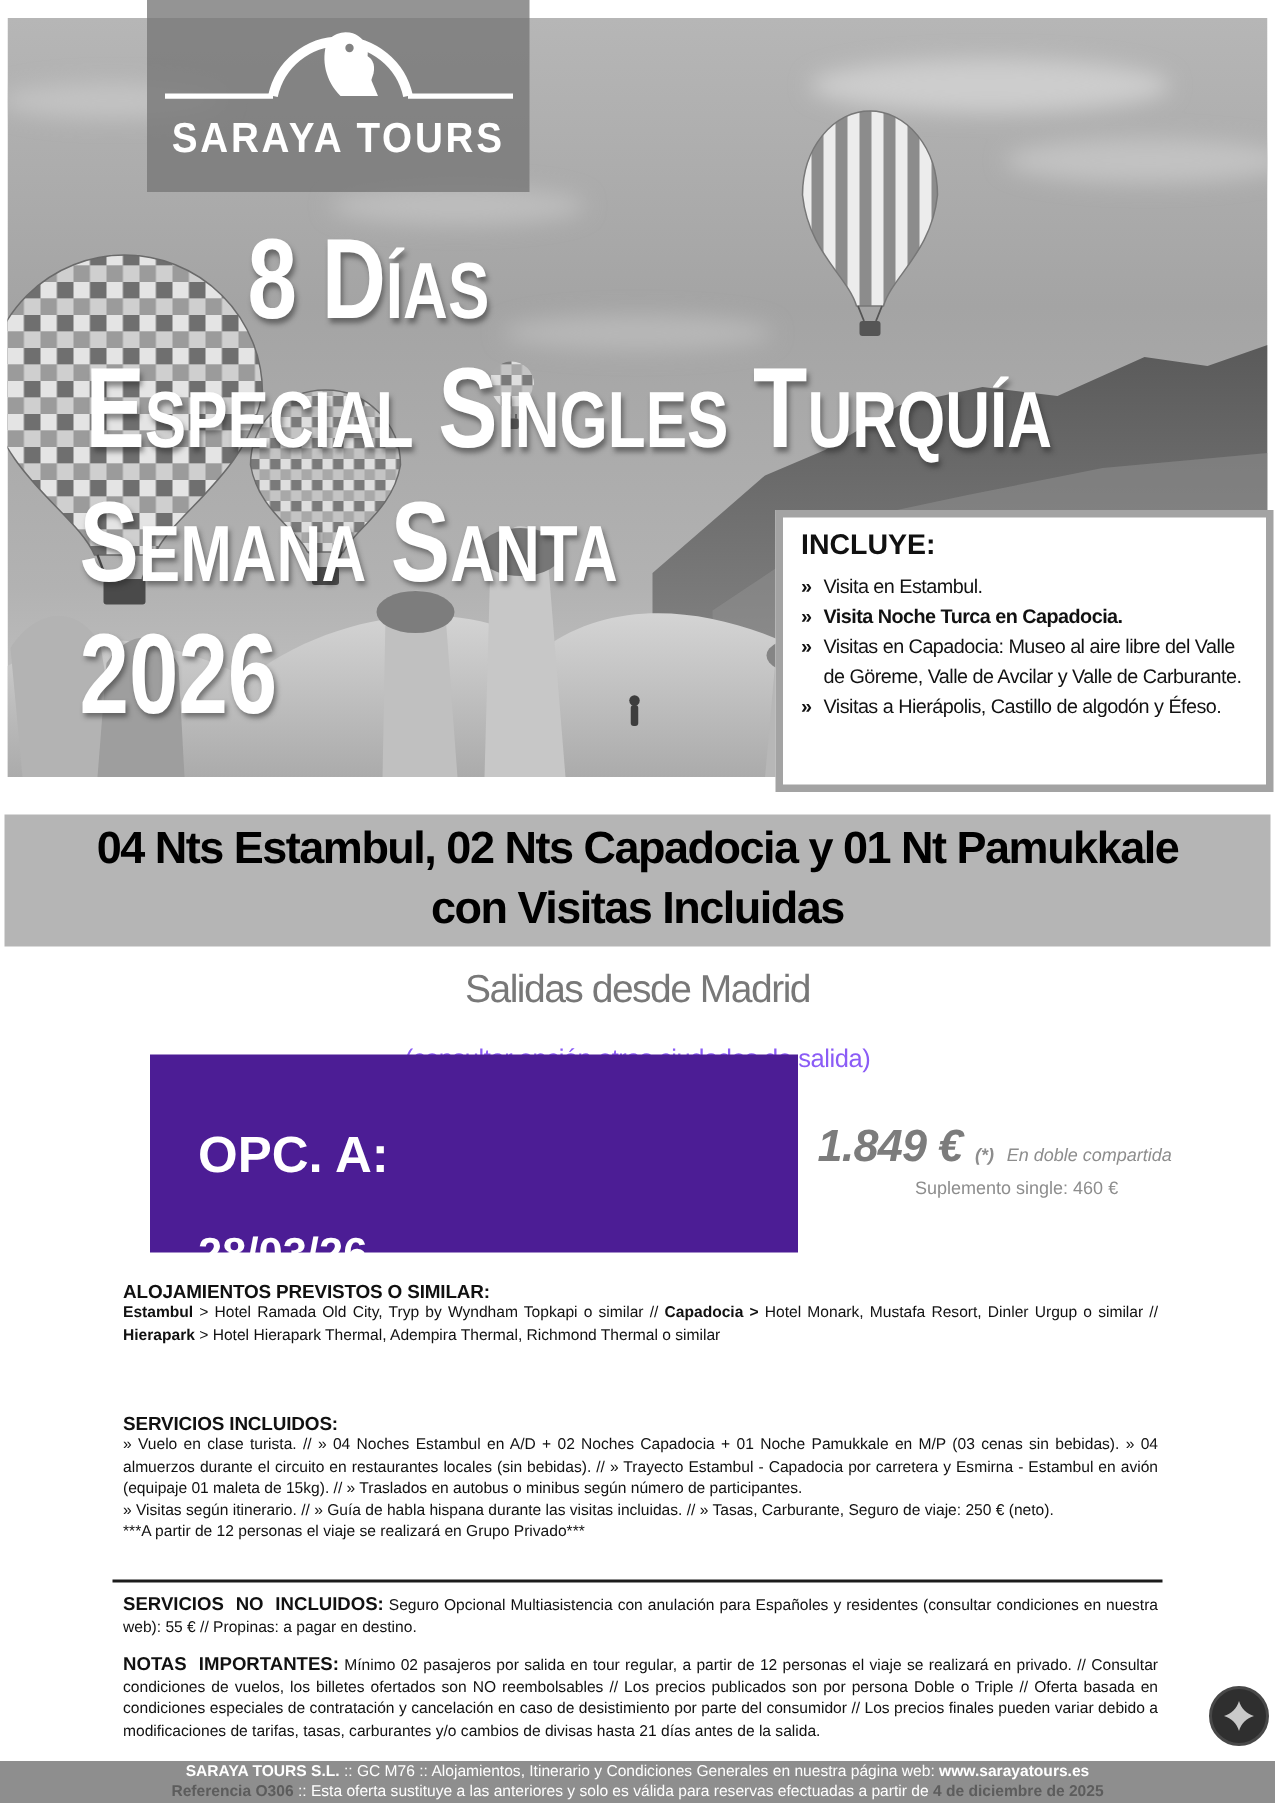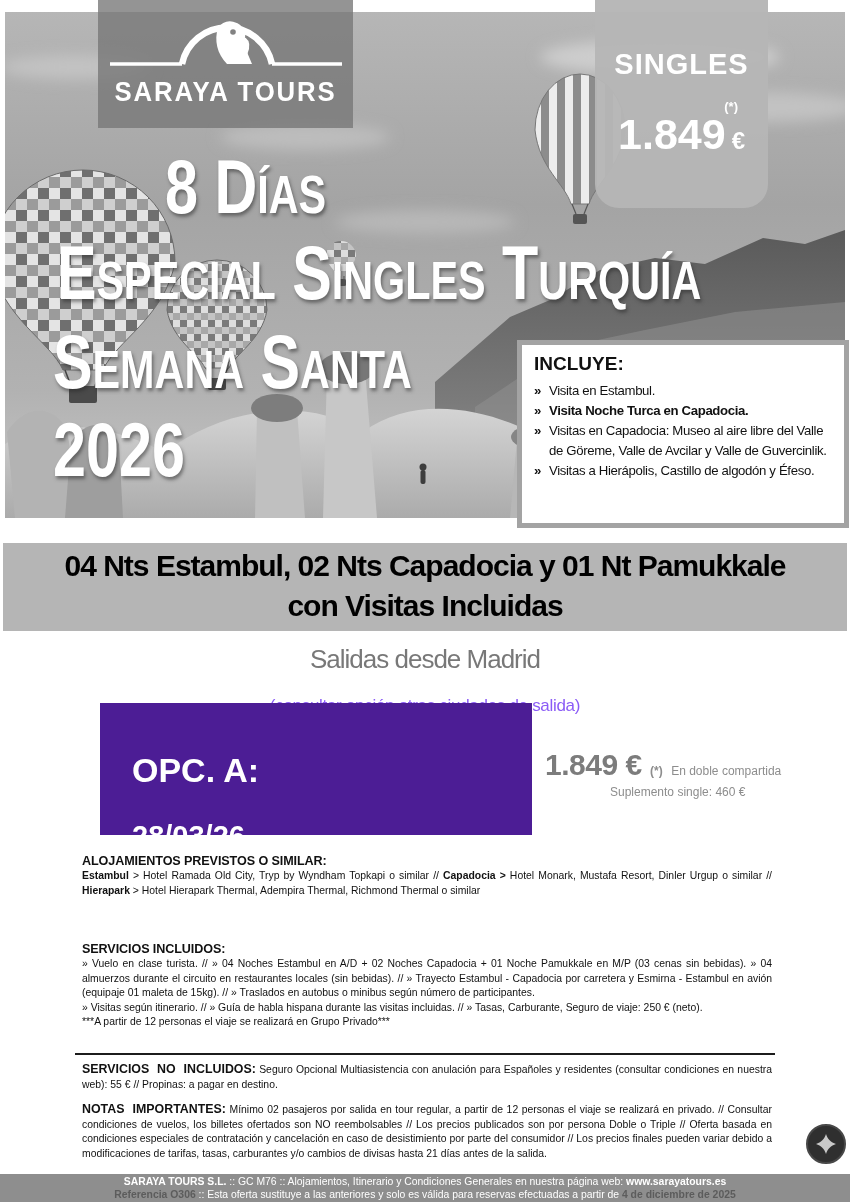--- a/index.html
+++ b/index.html
@@ -70,21 +70,21 @@
   
   .opc-box {
     position:absolute; left:100px; top:703px; width:432px; height:132px;
     background:#4c1d95; color:#fff; display:flex; align-items:flex-start;
     padding-left:32px; padding-top:48px; gap:30px;flex-direction:column;
   }
   .opc-label { font-size:34px; font-weight:bold; }
   .opc-date  { font-size:29px; font-weight:bold; }
 
   .price-block { position:absolute; left:545px; top:748px; width:295px; color:#7c7c7c; }
-  .pb-row { white-space:nowrap; }
+  .pb-row { white-space:nowrap;font-style:italic; }
   .pb-price { font-size:30px; font-weight:bold; letter-spacing:-0.5px; }
   .pb-ast { font-size:12px; font-weight:bold; color:#8d8d8d; margin-left:4px; }
   .pb-note { font-size:12px; color:#8d8d8d; margin-left:4px; }
   .pb-sup { font-size:12px; color:#8d8d8d; margin-top:3px; margin-left:65px; }
 
   
   .section { position:absolute; left:82px; width:690px; color:#111; }
   .sec-head { font-size:12.6px; font-weight:bold; letter-spacing:-0.1px; margin-bottom:1px; }
   .body { font-size:10.4px; line-height:14.6px; letter-spacing:0; }
   .just { text-align:justify; }
@@ -218,36 +218,31 @@
         <line x1="4" y1="58" x2="76" y2="58" stroke="#fff" stroke-width="3.5"></line>
         <line x1="166" y1="58" x2="236" y2="58" stroke="#fff" stroke-width="3.5"></line>
         <path d="M76 58 A46 46 0 0 1 166 58" fill="none" stroke="#fff" stroke-width="6.5"></path>
         <path fill="#fff" d="M112 22 a15 15 0 0 1 27 5 c1 5 -2 8 -1 12 l8 19 h-25 c-10 -10 -13 -24 -9 -36 z"></path>
         <circle cx="127" cy="26" r="2.8" fill="#828282"></circle>
         <path fill="#fff" d="M136 30 q9 3 7 13 l-5 15 -5 -11 z"></path>
       </svg>
       <div class="brand-text">SARAYA TOURS</div>
     </div>
 
-    <div class="singles-box">
-      <div class="singles-label">SINGLES</div>
-      <div class="singles-ast">(*)</div>
-      <div class="singles-price"><span>1.849</span><span class="cur">€</span></div>
-    </div>
 
     <div class="htitle t1">8 Días</div>
     <div class="htitle t2">Especial Singles Turquía</div>
     <div class="htitle t3">Semana Santa</div>
     <div class="htitle t4">2026</div>
 
     <div class="incluye">
       <div class="inc-head">INCLUYE:</div>
       <div class="inc-item"><span class="mk">»</span><span>Visita en Estambul.</span></div>
       <div class="inc-item bold"><span class="mk">»</span><span>Visita Noche Turca en Capadocia.</span></div>
-      <div class="inc-item"><span class="mk">»</span><span>Visitas en Capadocia: Museo al aire libre del Valle de Göreme, Valle de Avcilar y Valle de Guvercinlik.</span></div>
+      <div class="inc-item"><span class="mk">»</span><span>Visitas en Capadocia: Museo al aire libre del Valle de Göreme, Valle de Avcilar y Valle de Carburante.</span></div>
       <div class="inc-item"><span class="mk">»</span><span>Visitas a Hierápolis, Castillo de algodón y Éfeso.</span></div>
     </div>
   </div>
 
   <div class="banner">
     <div>04 Nts Estambul, 02 Nts Capadocia y 01 Nt Pamukkale</div>
     <div>con Visitas Incluidas</div>
   </div>
 
   <div class="sal-title">Salidas desde Madrid</div>

